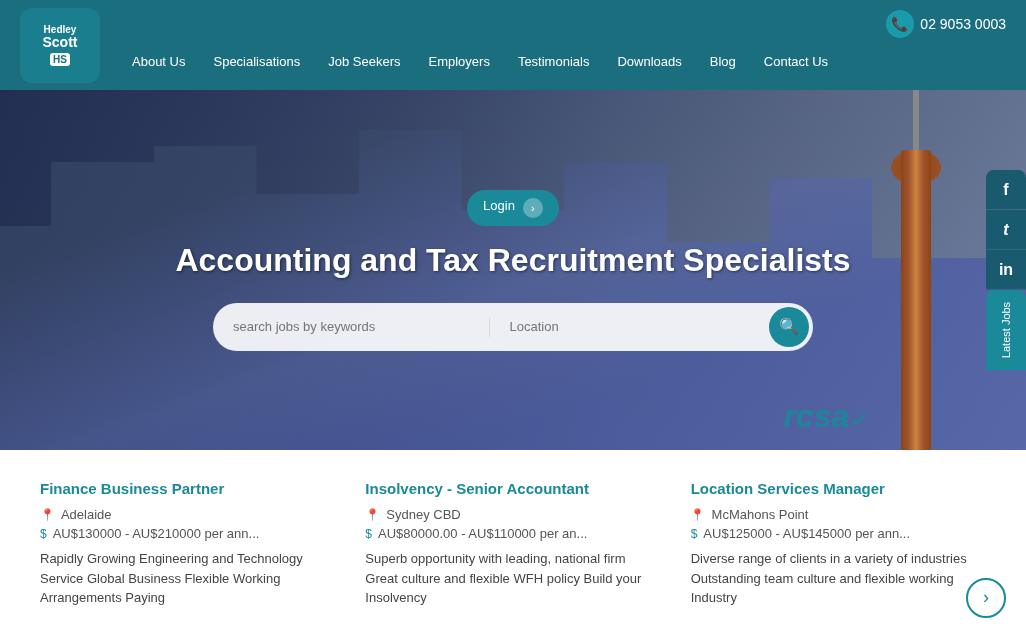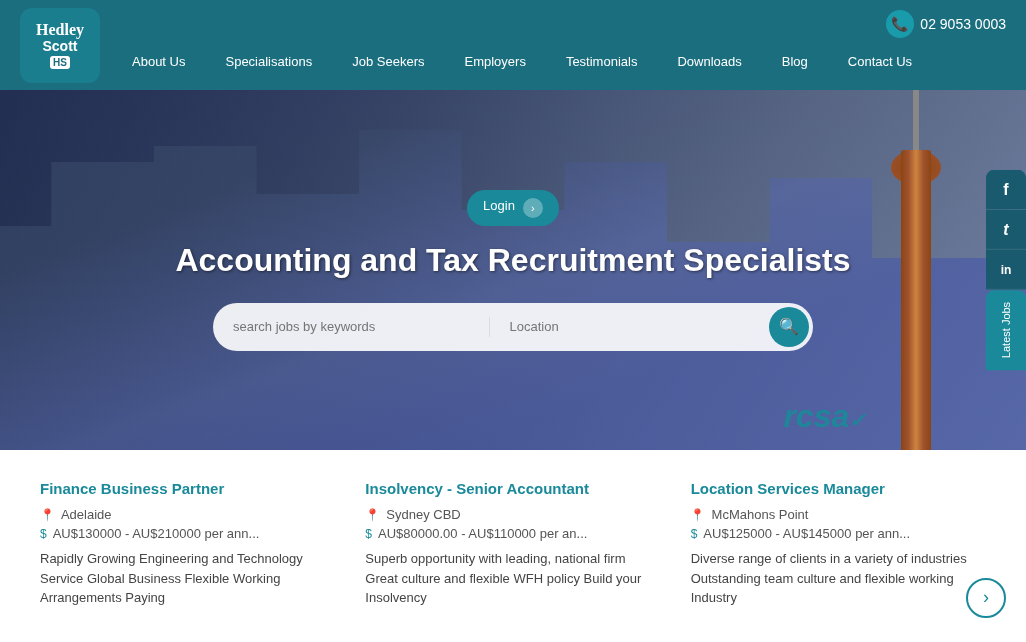--- a/index.html
+++ b/index.html
@@ -20,21 +20,21 @@
       width: 80px;
       height: 75px;
       display: flex;
       flex-direction: column;
       align-items: center;
       justify-content: center;
       color: white;
       flex-shrink: 0;
       margin-right: 20px;
     }
-    .logo-box .logo-text1 { font-size: 16px; font-weight: bold; line-height: 1.1; font-family: Liberation Serif, serif; }
+    .logo-box .logo-text1 { font-size: 10px; font-weight: bold; line-height: 1.1; }
     .logo-box .logo-text2 { font-size: 14px; font-weight: bold; line-height: 1.1; }
     .logo-box .logo-badge {
       background: white;
       color: #1a6e7e;
       font-size: 10px;
       font-weight: bold;
       padding: 1px 3px;
       border-radius: 3px;
       margin-top: 2px;
     }
@@ -56,21 +56,21 @@
       height: 28px;
       display: flex;
       align-items: center;
       justify-content: center;
       font-size: 14px;
     }
 
     .nav {
       display: flex;
       align-items: center;
-      gap: 16px;
+      gap: 4px;
       margin-top: 32px;
     }
     .nav a {
       color: white;
       text-decoration: none;
       font-size: 13px;
       padding: 0 12px;
       white-space: nowrap;
     }
 
@@ -383,21 +383,21 @@
     </div>
   </div>
 
   <div class="rcsa-logo">
     <span>rcsa</span><span style="color:#1a8a9a; font-size:20px;">✓</span>
   </div>
 
   <div class="social-sidebar">
     <div class="social-btn">f</div>
     <div class="social-btn" style="font-style:italic">t</div>
-    <div class="social-btn" style="font-size:12px">in</div>
+    <div class="social-btn" style="font-size:16px">in</div>
     <div class="latest-jobs-btn">Latest Jobs</div>
   </div>
 </div>
 
 <div class="jobs-wrapper">
   <div class="jobs-section">
 
     <div class="job-card">
       <div class="job-title">Finance Business Partner</div>
       <div class="job-meta">

